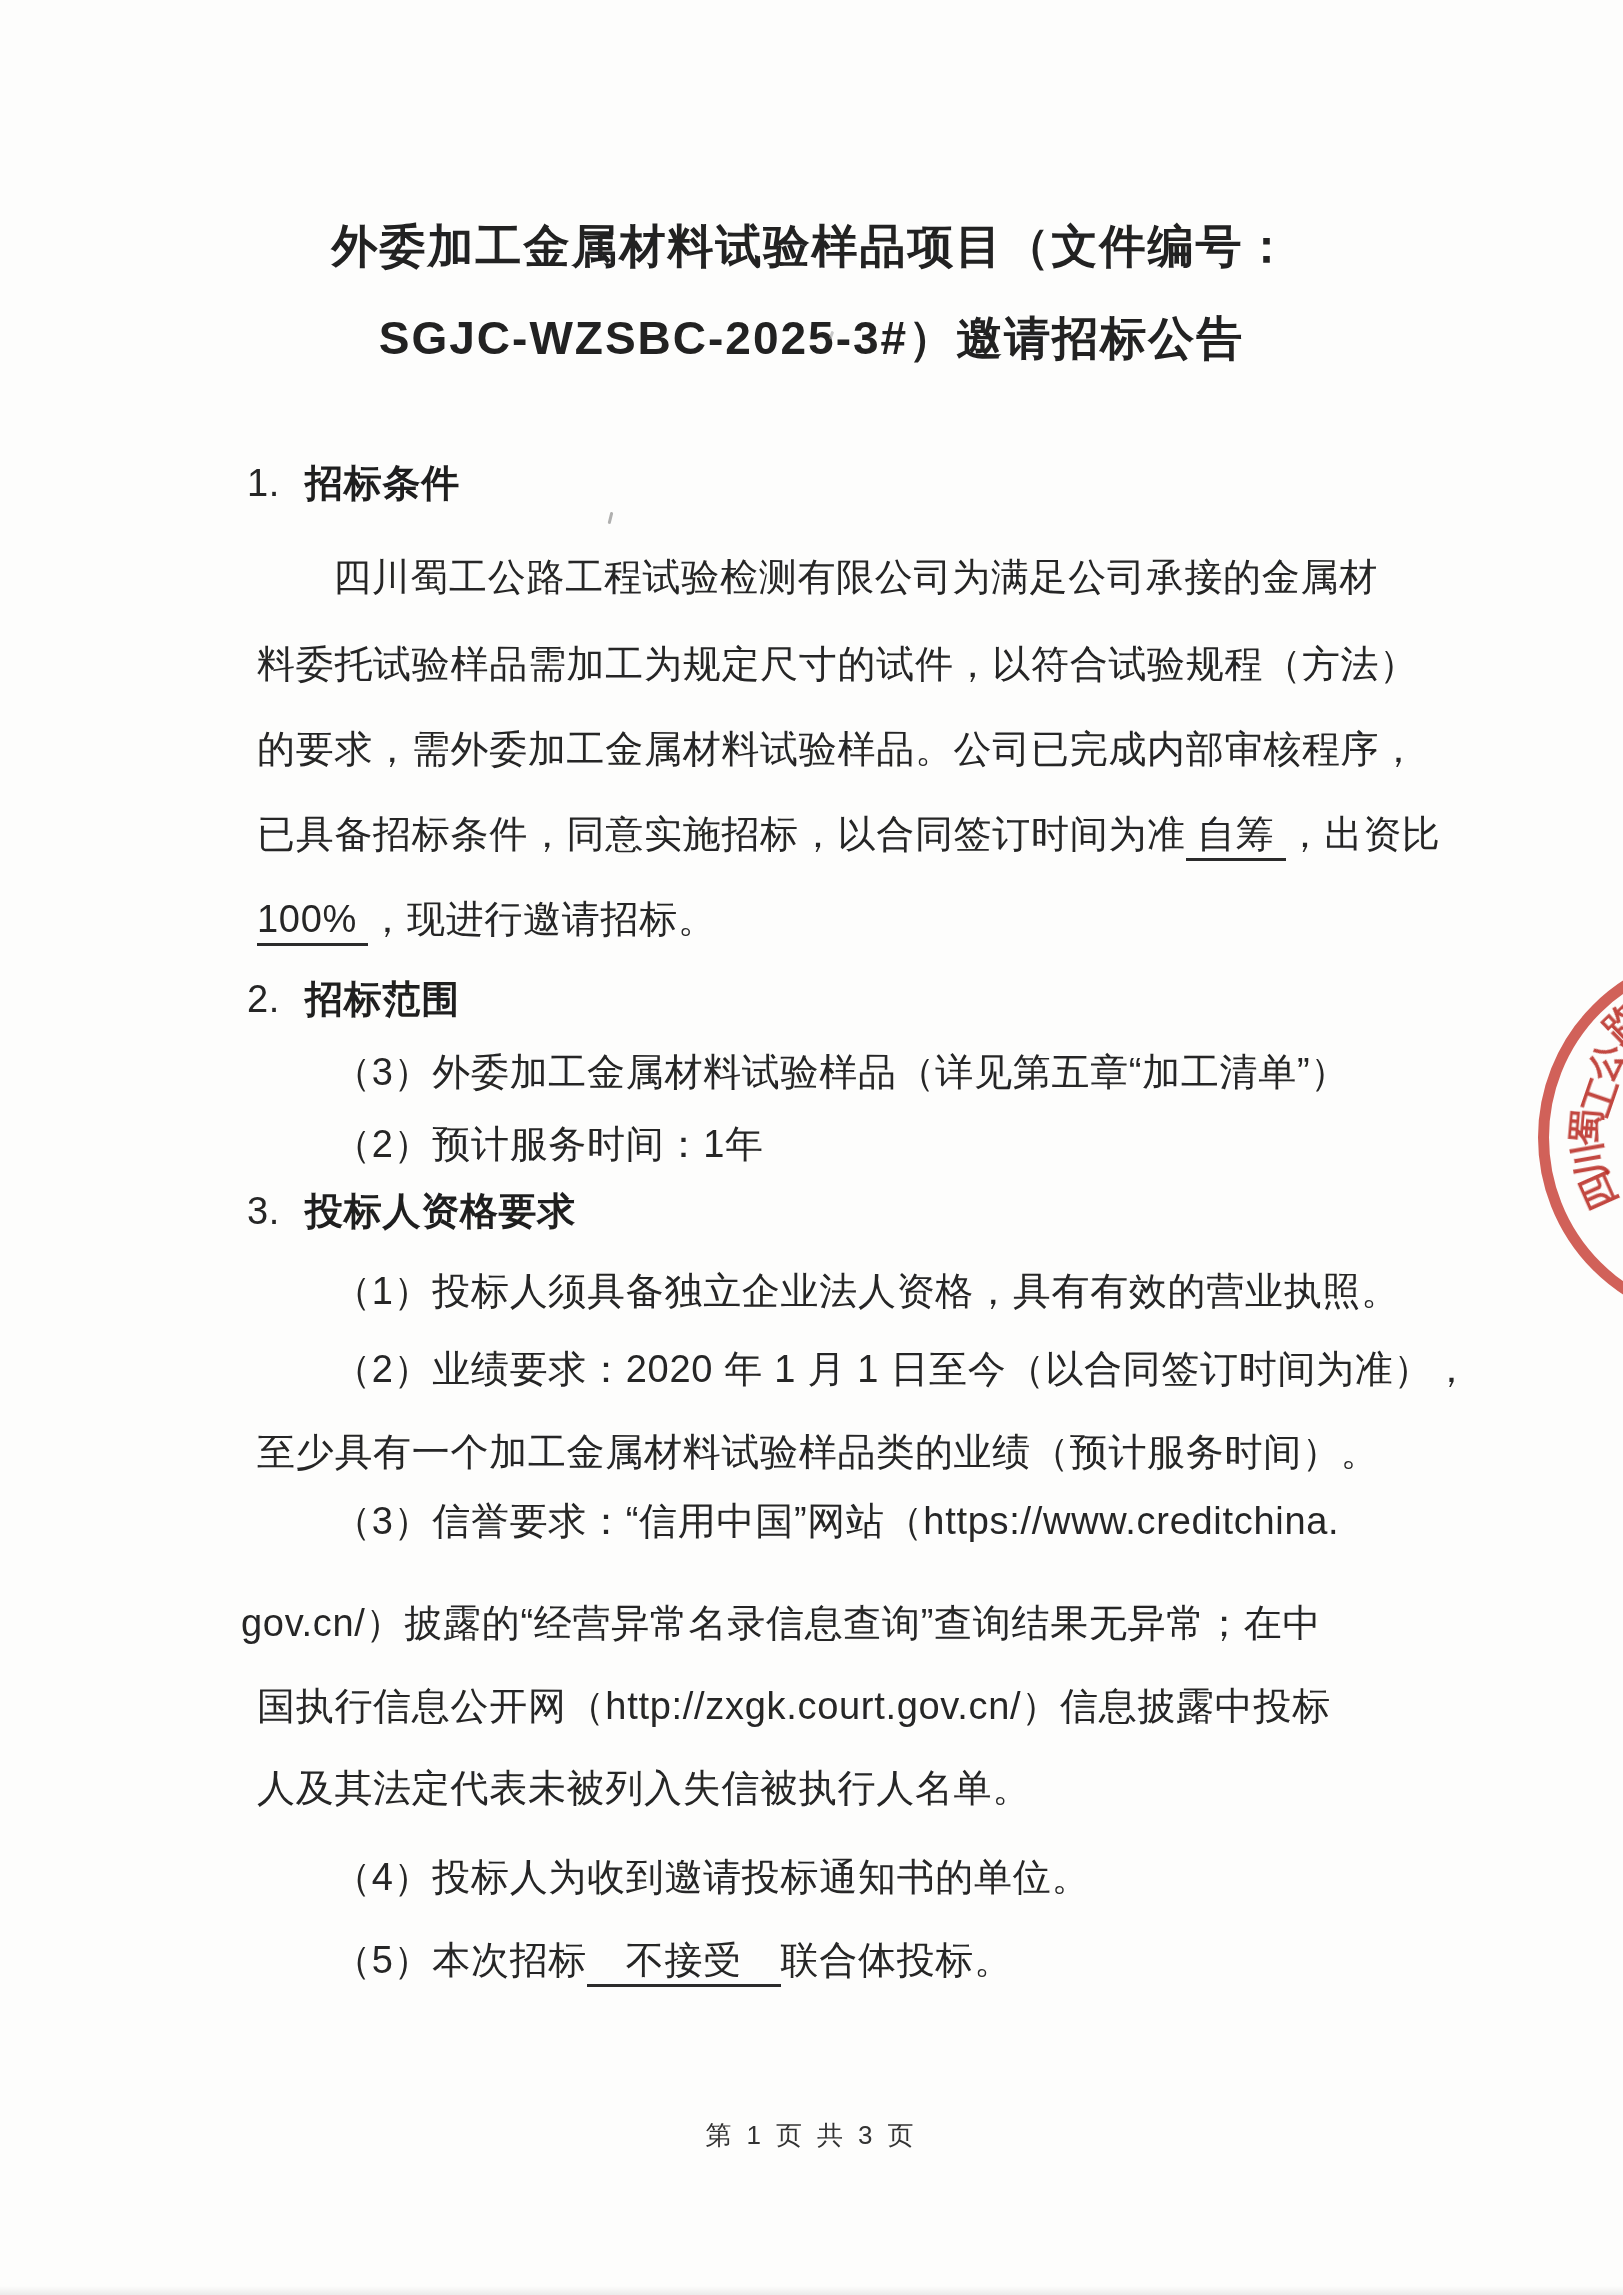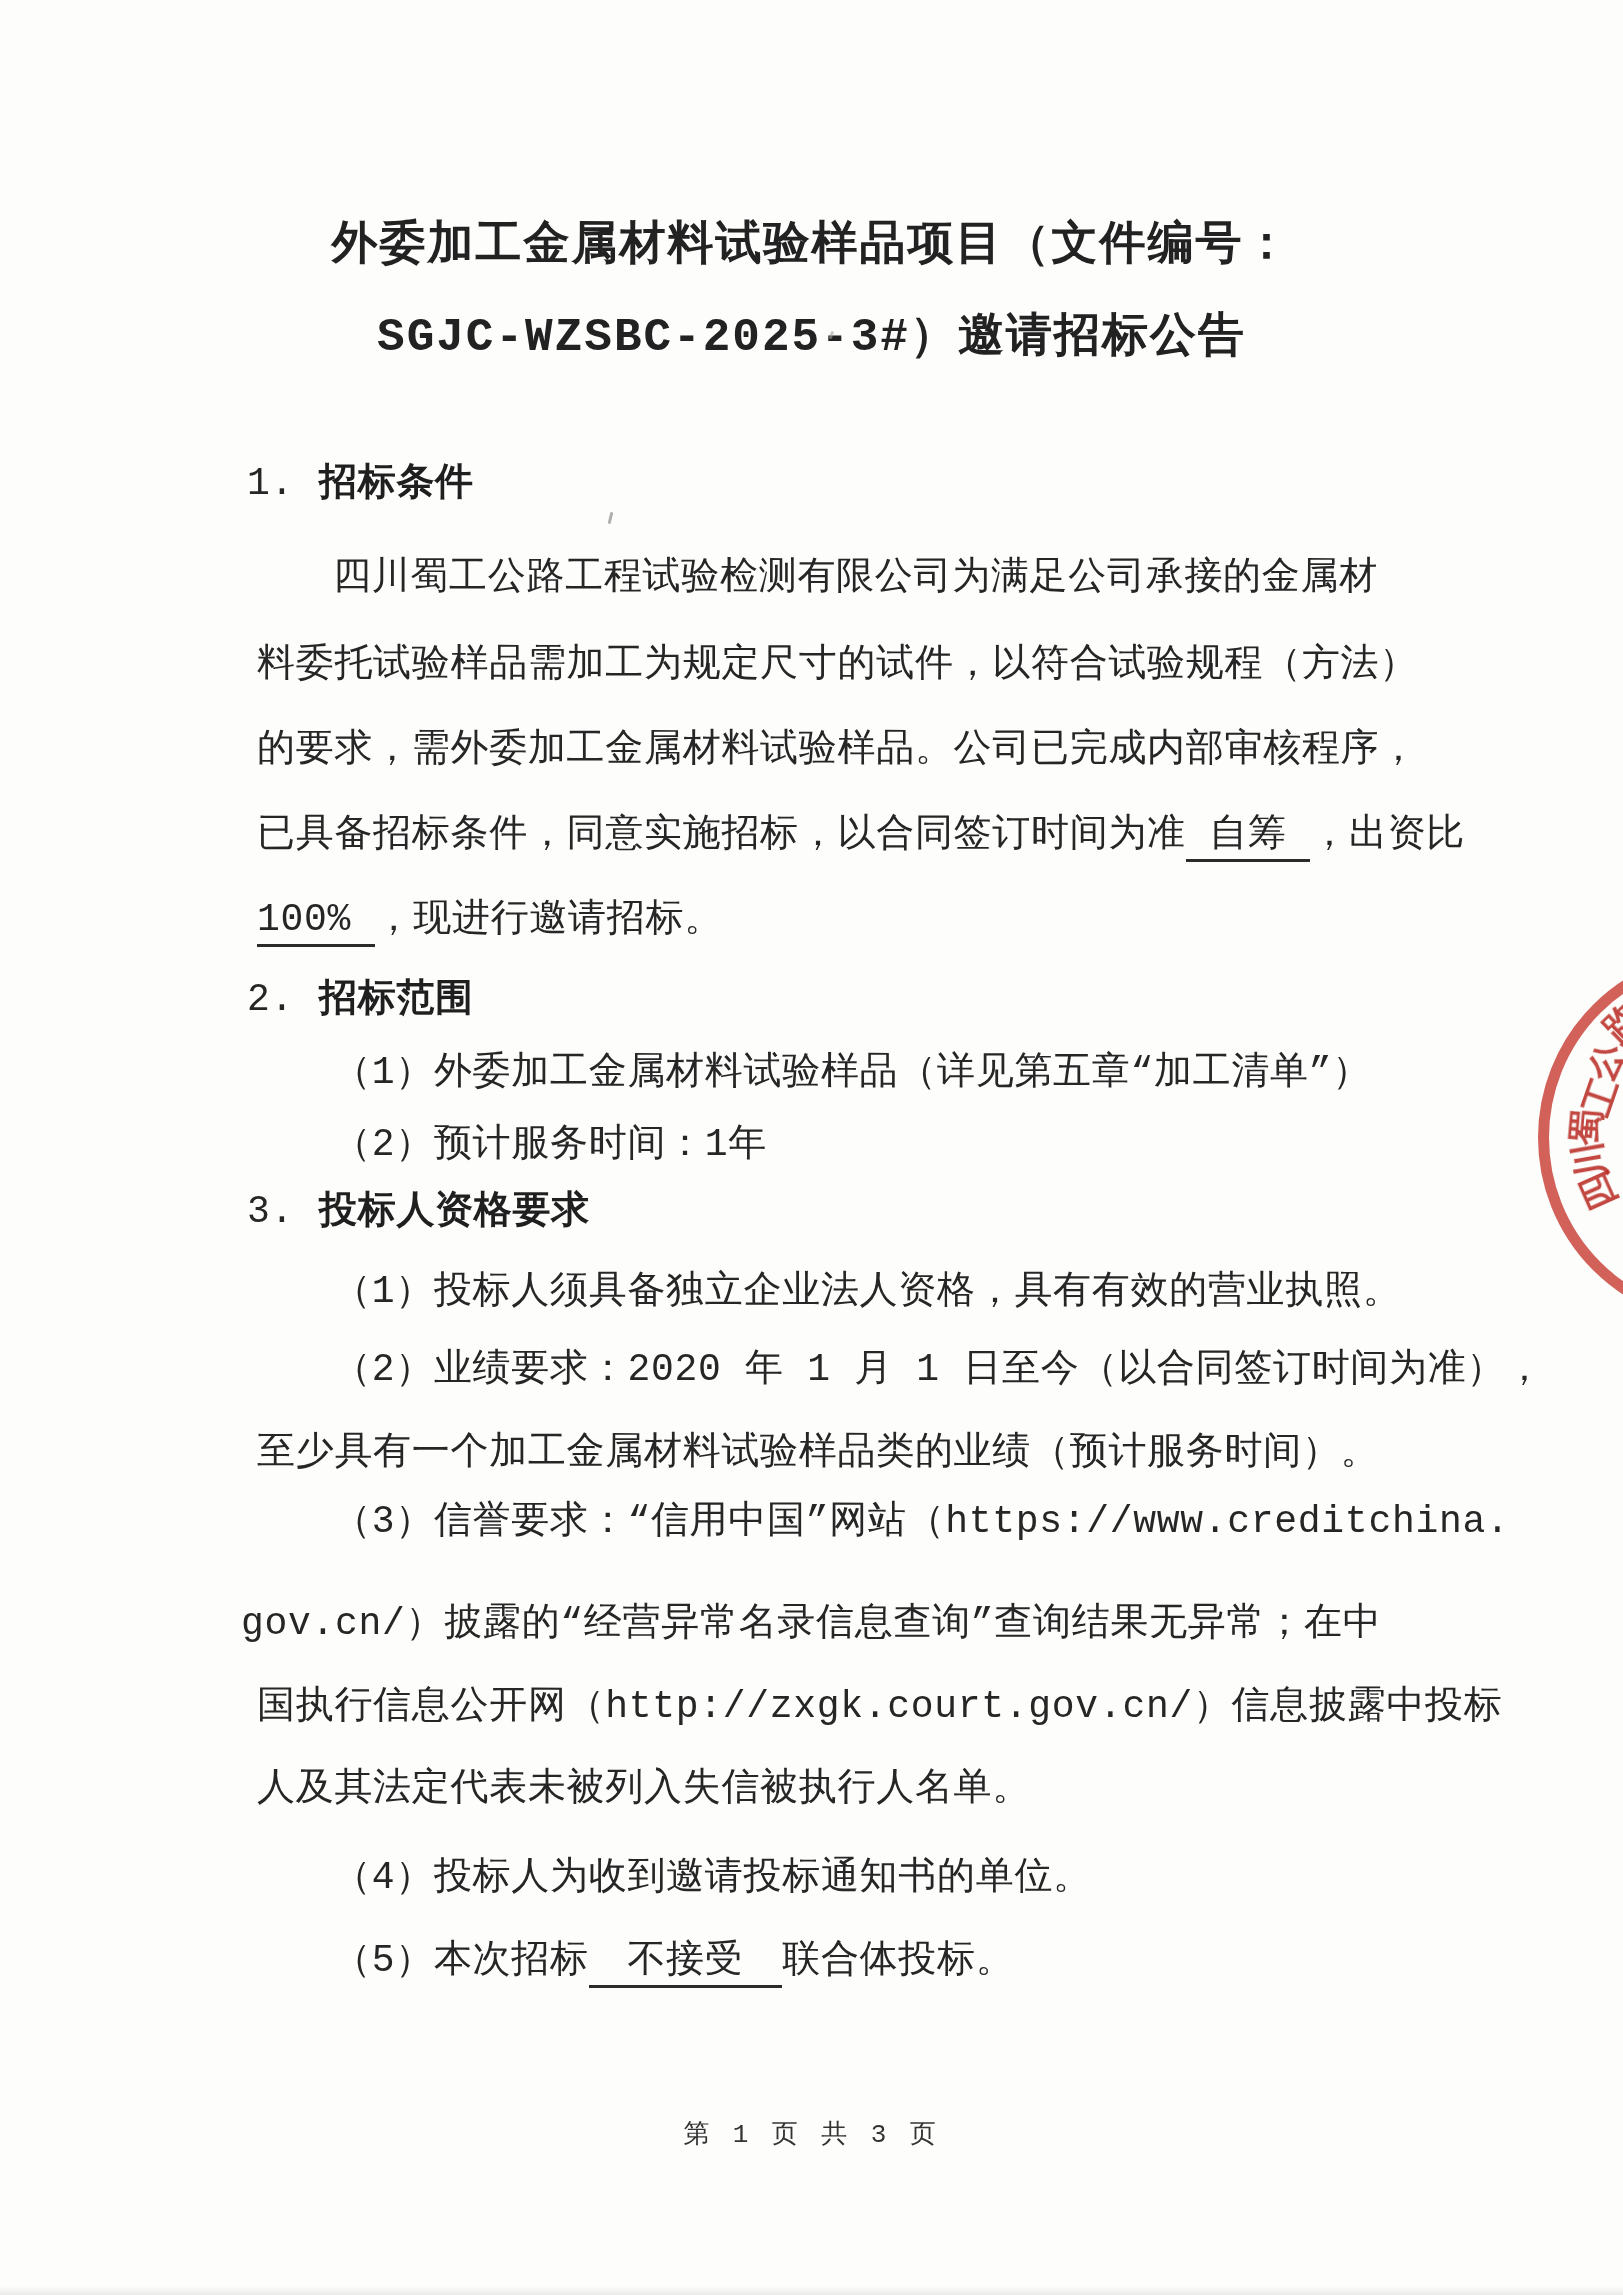--- a/index.html
+++ b/index.html
@@ -2,21 +2,21 @@
 <html style="font-size:10.5px"><head>
 <meta charset="utf-8">
 <style>
   html,body{margin:0;padding:0;background:#e8e8e8;}
   .page{
     position:relative;
     width:1623px;height:2295px;
     margin:0 auto;
     background:#fdfdfc;
     overflow:hidden;
-    font-family:Liberation Mono, monospace;
+    font-family:Liberation Sans, sans-serif;
     color:#262626;
   }
   .line{
     position:absolute;
     font-size:38px;
     line-height:1.15;
     white-space:nowrap;
     letter-spacing:0.7px;
   }
   .title{
@@ -95,21 +95,21 @@
   <div class="line" style="top:813px;left:257px;">
     <span>已具备招标条件，同意实施招标，以合同签订时间为准</span><span class="ul"> 自筹 </span><span>，出资比</span>
   </div>
   <div class="line" style="top:898px;left:257px;">
     <span class="ul">100% </span><span>，现进行邀请招标。</span>
   </div>
 
   <div class="line heading" style="top:978px;left:247px;">
     <span class="num">2.</span><span class="htext">招标范围</span>
   </div>
-  <div class="line" style="top:1051px;left:333px;"><span>（1）外委加工金属材料试验样品（详见第五章“加工清单”）</span></div>
+  <div class="line" style="top:1051px;left:333px;"><span>（3）外委加工金属材料试验样品（详见第五章“加工清单”）</span></div>
   <div class="line" style="top:1123px;left:333px;"><span>（2）预计服务时间：1年</span></div>
 
   <div class="line heading" style="top:1190px;left:247px;">
     <span class="num">3.</span><span class="htext">投标人资格要求</span>
   </div>
   <div class="line" style="top:1270px;left:333px;"><span>（1）投标人须具备独立企业法人资格，具有有效的营业执照。</span></div>
   <div class="line" style="top:1348px;left:333px;"><span>（2）业绩要求：2020 年 1 月 1 日至今（以合同签订时间为准），</span></div>
   <div class="line" style="top:1431px;left:257px;"><span>至少具有一个加工金属材料试验样品类的业绩（预计服务时间）。</span></div>
   <div class="line" style="top:1500px;left:333px;"><span>（3）信誉要求：“信用中国”网站（https://www.creditchina.</span></div>
   <div class="line" style="top:1602px;left:241px;"><span>gov.cn/）披露的“经营异常名录信息查询”查询结果无异常；在中</span></div>

